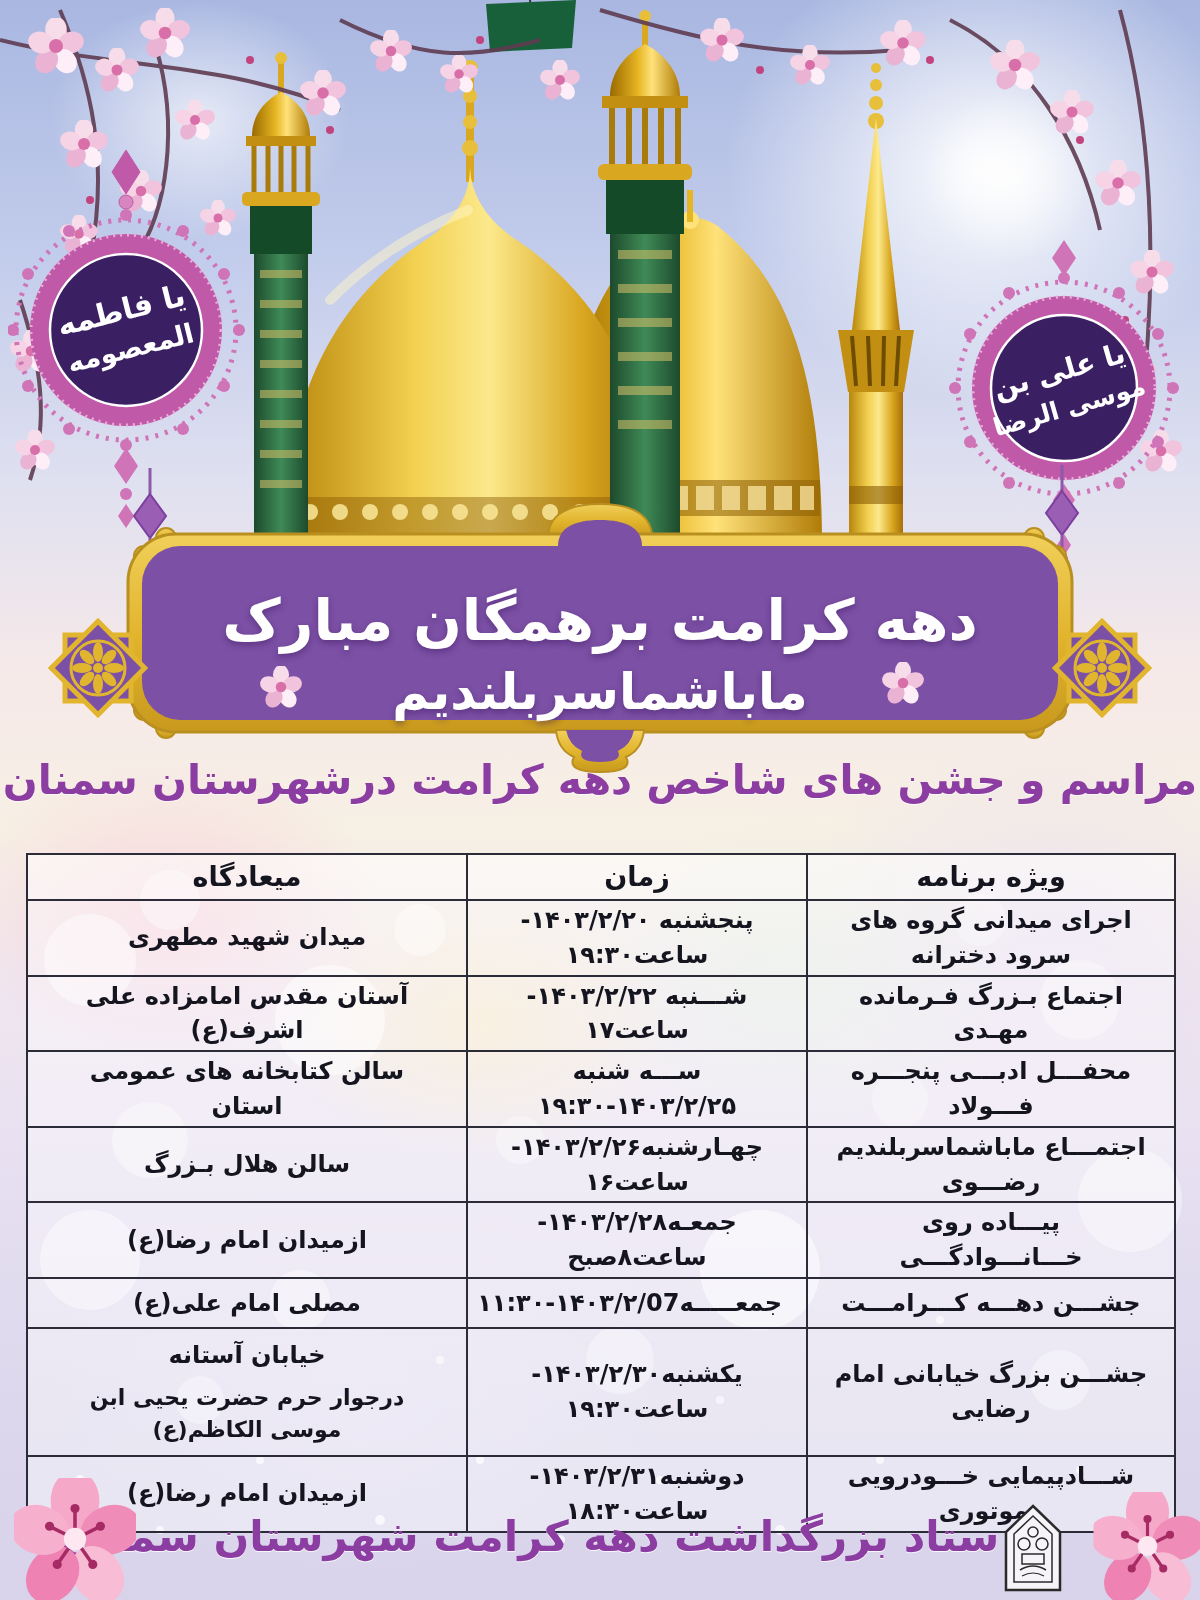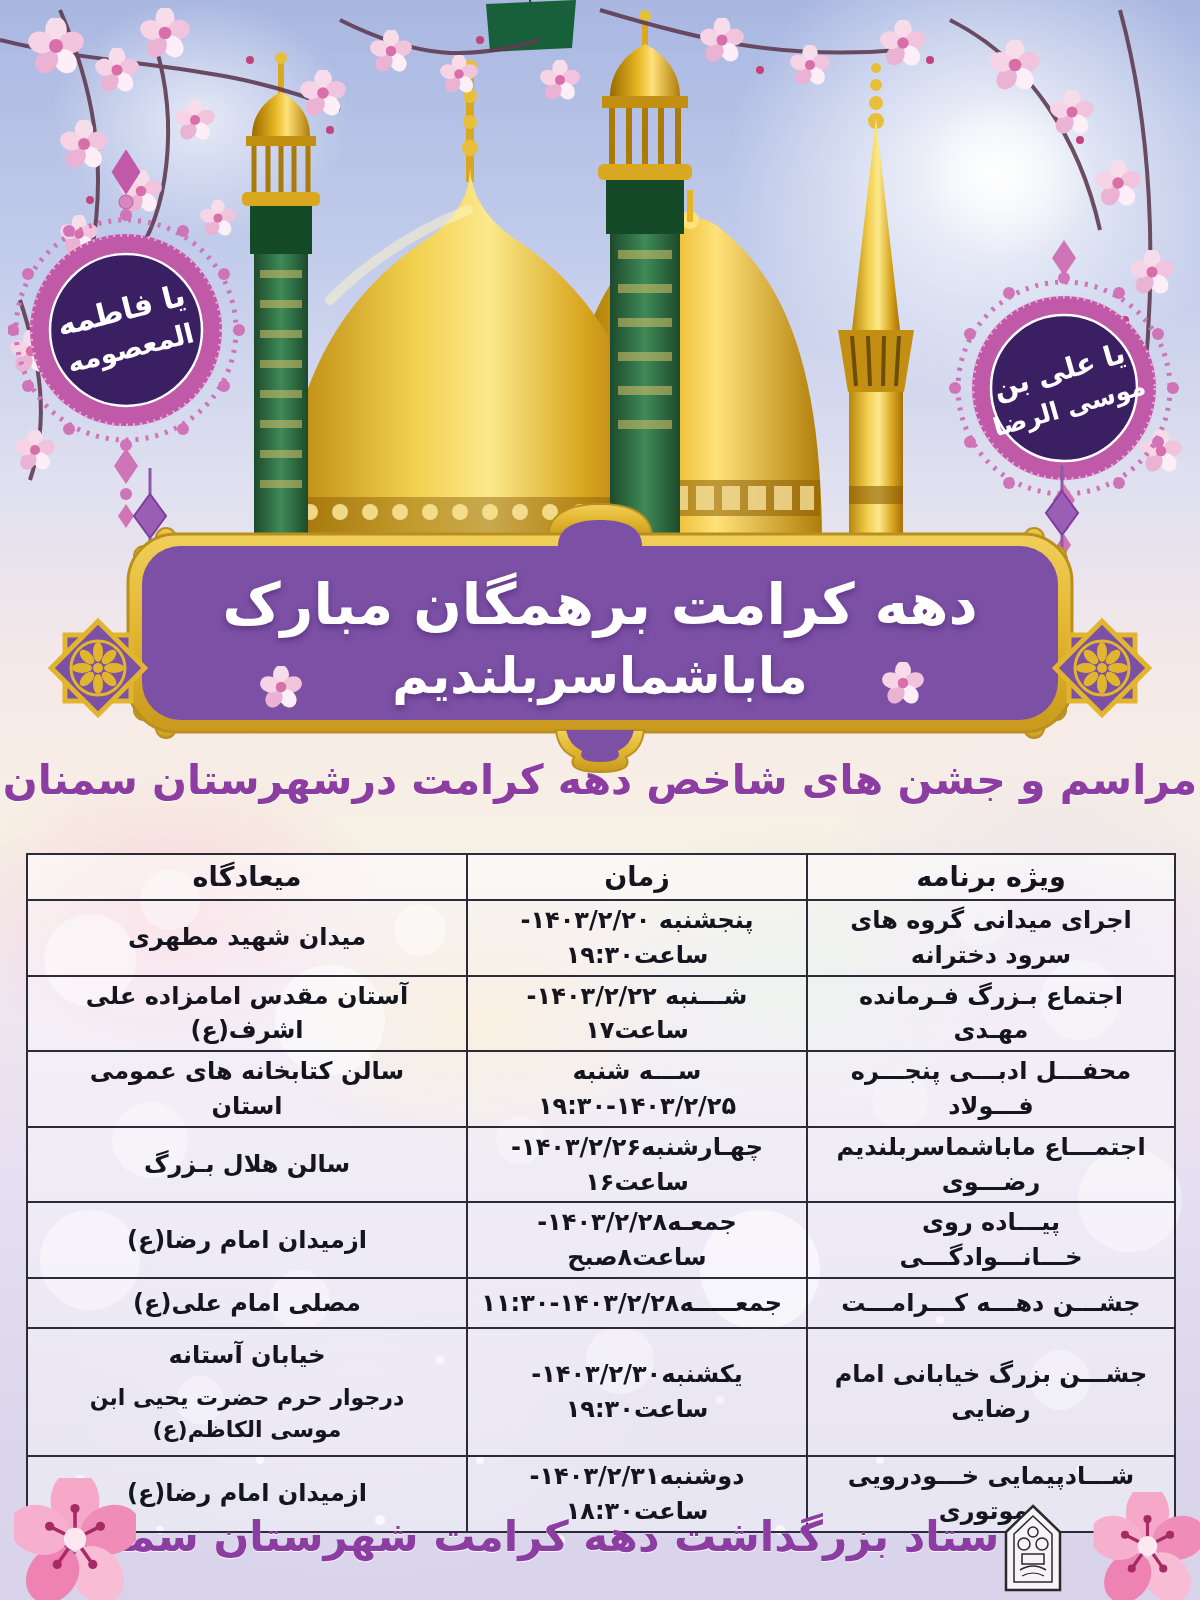--- a/index.html
+++ b/index.html
@@ -11,21 +11,21 @@
       radial-gradient(300px 210px at 14% 57%, rgba(248,194,214,.55), transparent 72%),
       radial-gradient(280px 190px at 40% 64%, rgba(250,233,180,.6), transparent 72%),
       radial-gradient(300px 220px at 66% 61%, rgba(215,238,216,.45), transparent 72%),
       radial-gradient(380px 260px at 88% 58%, rgba(226,216,244,.55), transparent 72%),
       radial-gradient(420px 300px at 30% 86%, rgba(230,224,245,.6), transparent 75%),
       linear-gradient(180deg,#a9b7e1 0%,#c2cceb 16%,#dfe0f0 30%,#f6e9e9 42%,#f7f0e4 52%,#efe6ef 62%,#e6dff1 74%,#dcd7ec 88%,#d8d3ea 100%);
   }
   .abs{position:absolute;}
   
   .banner-text{
-    left:130px;top:524px;width:940px;height:228px;
+    left:130px;top:540px;width:940px;height:228px;
     display:flex;flex-direction:column;align-items:center;justify-content:center;gap:10px;
     text-align:center;color:#ffffff;z-index:6;
   }
   .banner-text .l1{font-size:57px;font-weight:bold;letter-spacing:0px;text-shadow:0 3px 6px rgba(60,20,90,.45);}
   .banner-text .l2{font-size:50px;font-weight:bold;text-shadow:0 3px 6px rgba(60,20,90,.45);}
   .subtitle{
     left:0;top:748px;width:1200px;height:64px;z-index:6;
     display:flex;align-items:center;justify-content:center;gap:18px;
   }
   .subtitle .st{
@@ -502,21 +502,21 @@
       <td>چهـارشنبه۱۴۰۳/۲/۲۶-ساعت۱۶</td>
       <td>سالن هلال بـزرگ</td>
     </tr>
     <tr class="r6">
       <td>پیـــاده روی خـــانـــوادگـــی</td>
       <td>جمعـه۱۴۰۳/۲/۲۸-ساعت۸صبح</td>
       <td>ازمیدان امام رضا(ع)</td>
     </tr>
     <tr class="r7">
       <td>جشـــن دهـــه کـــرامـــت</td>
-      <td>جمعـــــه۱۴۰۳/۲/۲۸-۱۱:۳۰</td>
+      <td>جمعـــــه۱۴۰۳/۲/07-۱۱:۳۰</td>
       <td>مصلی امام علی(ع)</td>
     </tr>
     <tr class="r8">
       <td>جشـــن بزرگ خیابانی امام رضایی</td>
       <td>یکشنبه۱۴۰۳/۲/۳۰-ساعت۱۹:۳۰</td>
       <td>
         <span>خیابان آستانه</span>
         <span class="place2">درجوار حرم حضرت یحیی ابن موسی الکاظم(ع)</span>
       </td>
     </tr>

